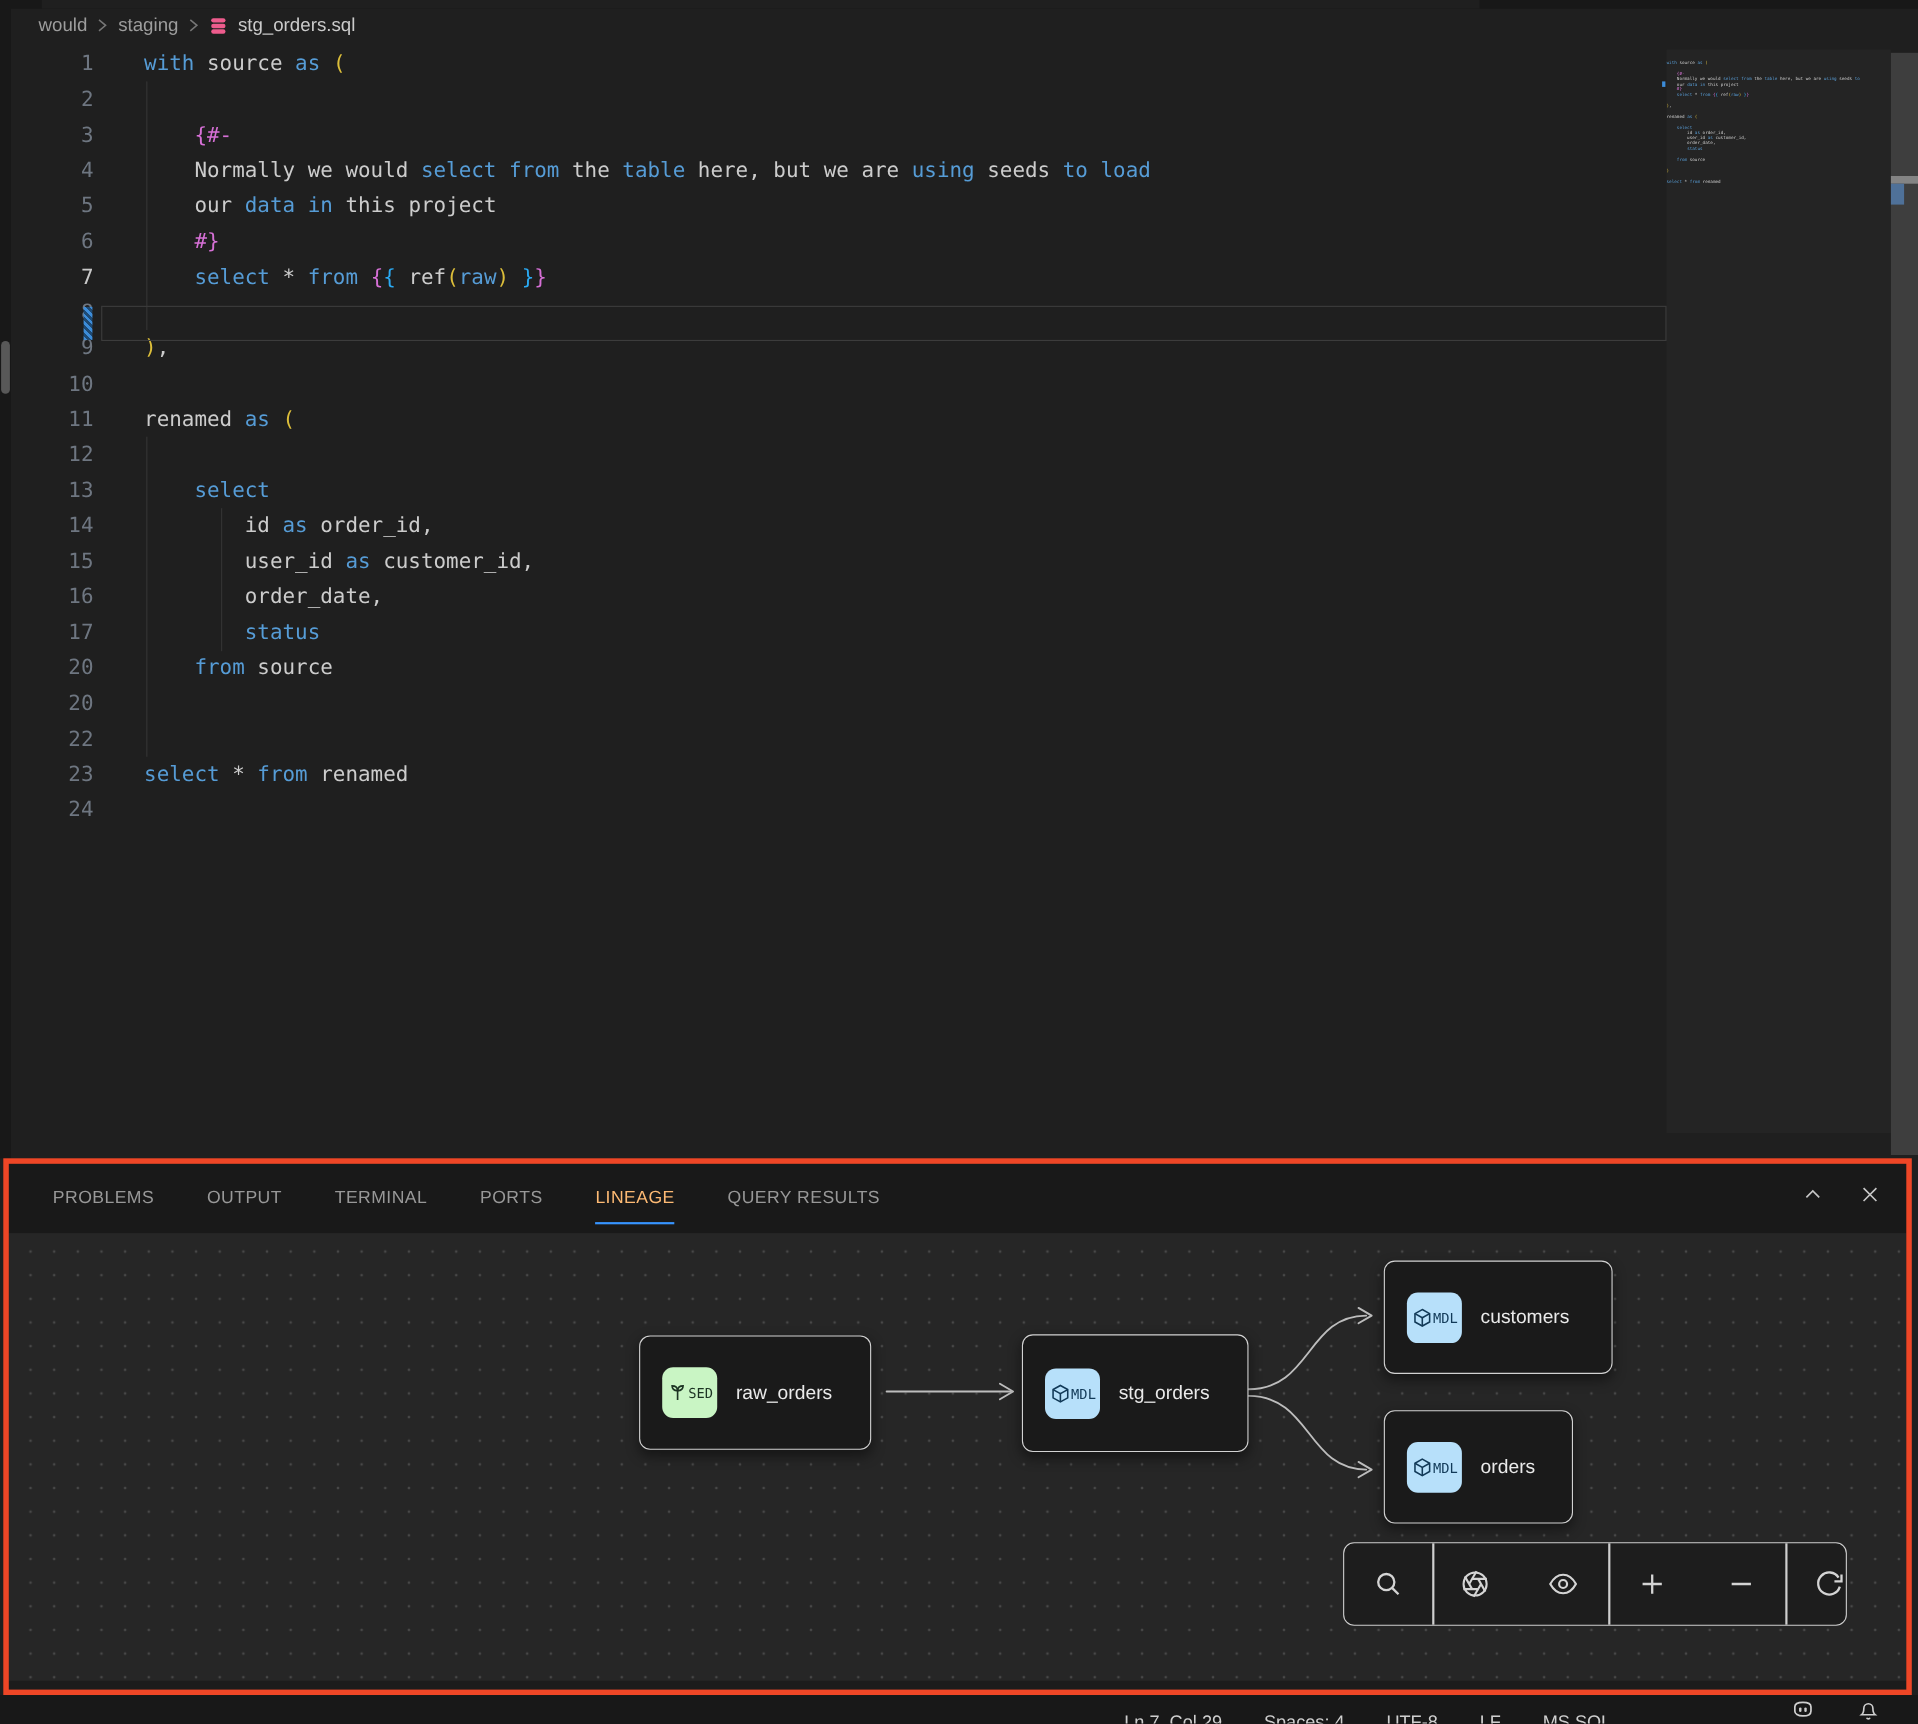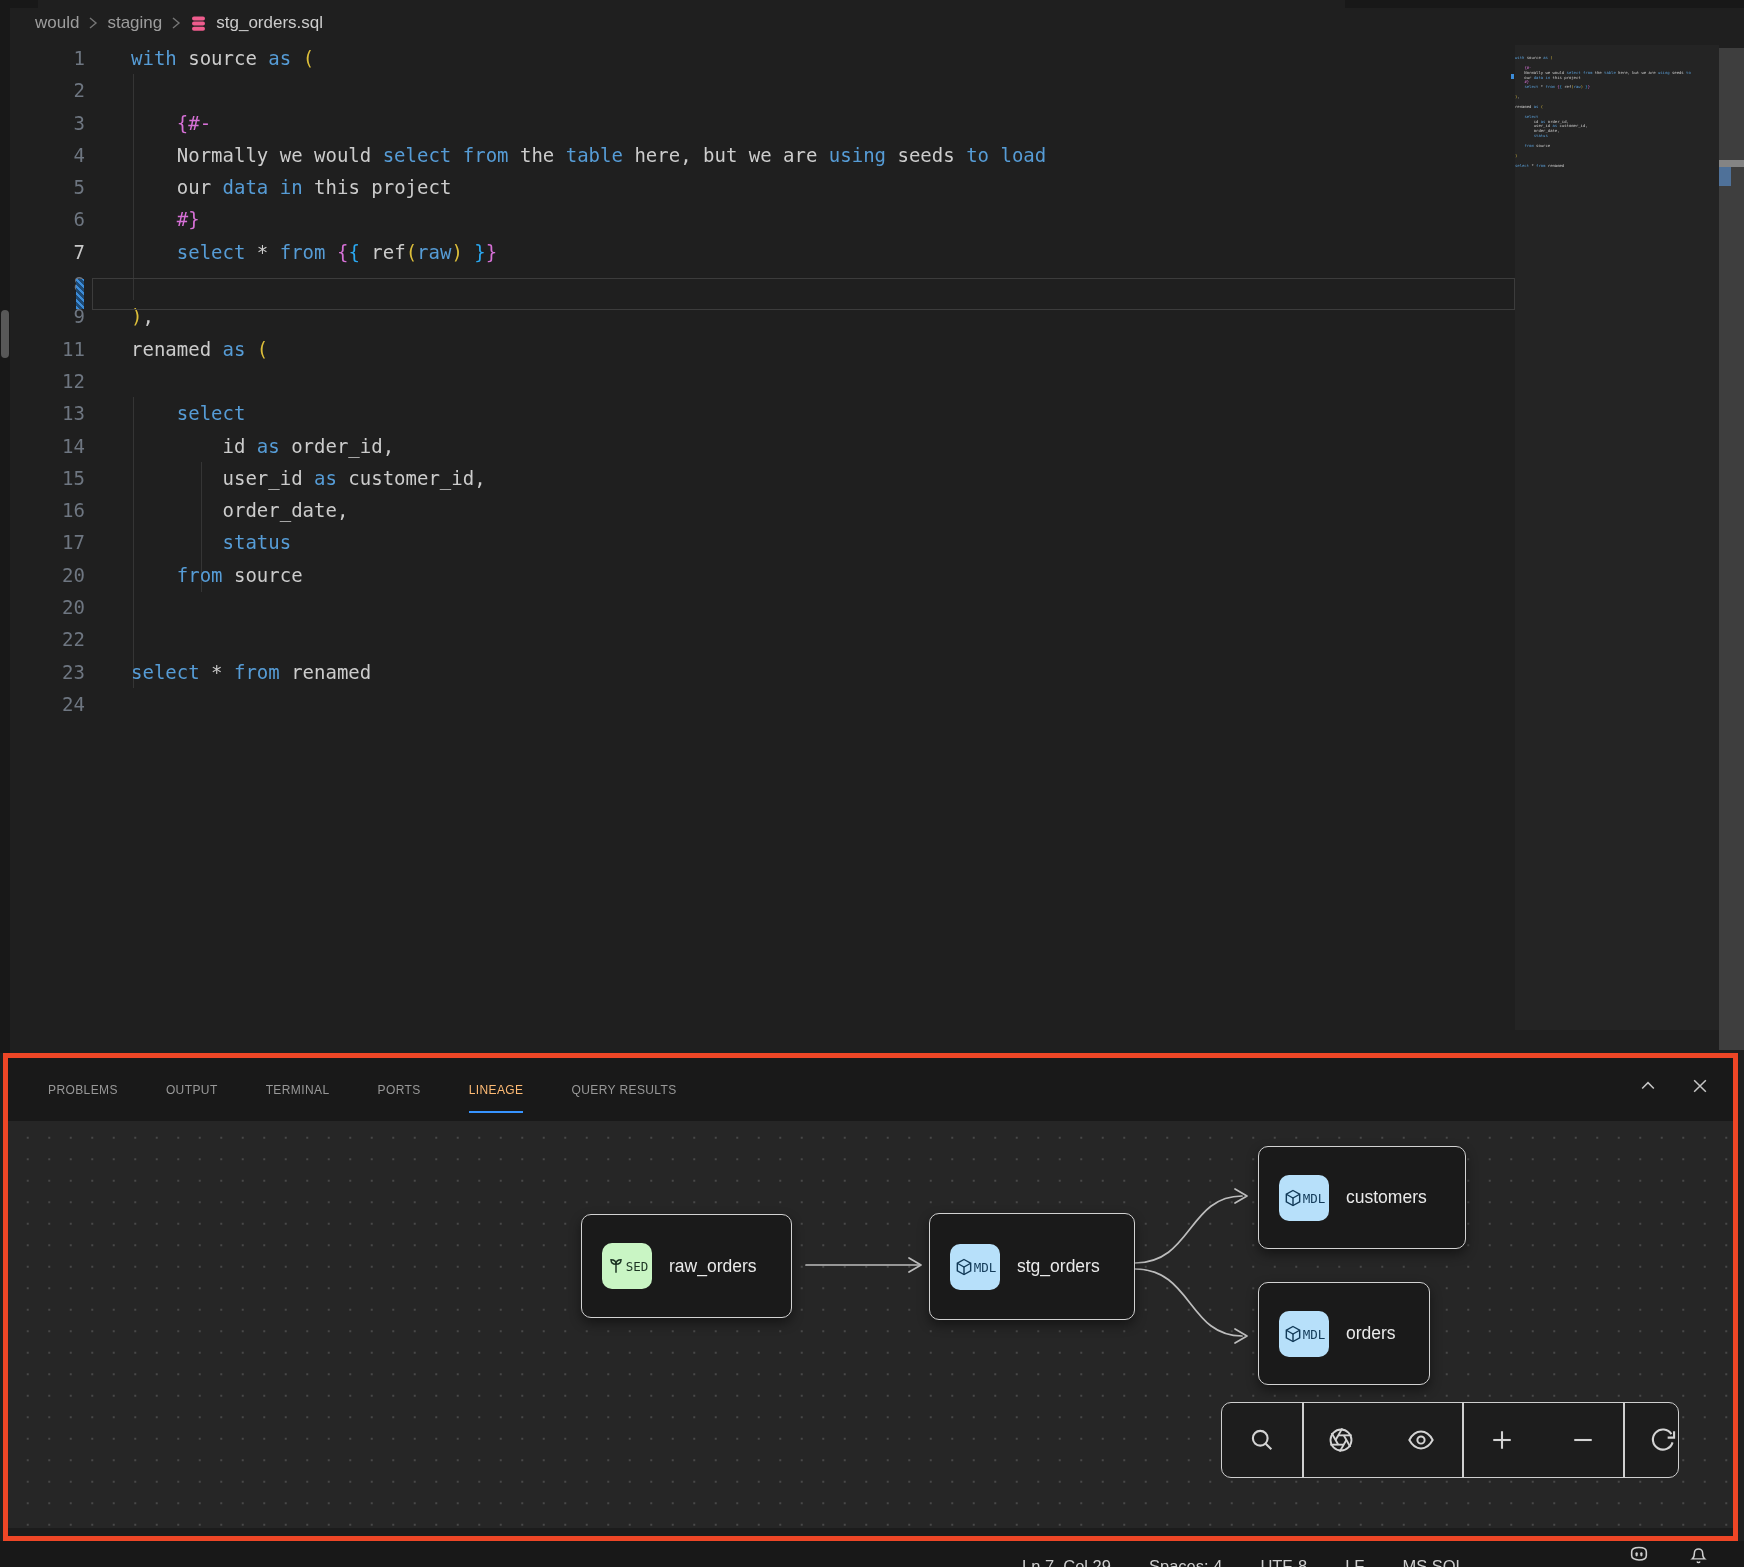--- a/index.html
+++ b/index.html
@@ -35,21 +35,21 @@
   .minimap .ln-code{position:static;font:3.9px/4.9px "DejaVu Sans Mono",monospace;}
   .minimap-marker{position:absolute;left:1511px;top:74px;width:3px;height:5px;background:#3c8cd9;}
   .minimap-overlay{position:absolute;left:1515px;top:45px;width:204px;height:985px;
                    background:rgba(255,255,255,0.025);}
   .scrollbar{position:absolute;left:1719px;top:48px;width:25px;height:1002px;background:#3e3e3e;}
   .scroll-band{position:absolute;left:0;top:112px;width:25px;height:7px;background:#848484;}
   .scroll-mod{position:absolute;left:0;top:119px;width:12px;height:19px;background:#4f7199;}
   
   .panel-tabbar{position:absolute;left:8px;top:1058px;width:1725px;height:63px;background:#191919;
                 display:flex;align-items:center;gap:48px;padding-left:40px;box-sizing:border-box;}
-  .ptab{position:relative;font-size:12px;letter-spacing:.4px;color:#989898;height:100%;
+  .ptab{position:relative;font-size:16px;letter-spacing:.4px;color:#989898;height:100%;
         display:flex;align-items:center;}
   .ptab.active{color:#fdba74;}
   .ptab.active::after{content:'';position:absolute;left:0;right:0;bottom:8px;height:2px;background:#3794ff;}
   .panel-action{position:absolute;width:28px;height:28px;display:flex;align-items:center;justify-content:center;}
   .lineage-canvas{position:absolute;left:8px;top:1121px;width:1725px;height:415px;background:#262626;
       background-image:radial-gradient(#484848 1.1px, transparent 1.5px);background-size:21.5px 21.5px;
       background-position:9px 6px;}
   .canvas-bottom{position:absolute;left:8px;top:1528px;width:1725px;height:8px;background:#1c1c1c;}
   .edges-svg{position:absolute;left:0;top:0;width:1744px;height:1567px;pointer-events:none;z-index:2;}
   .node{position:absolute;z-index:3;background:#1a1a1a;border:1.6px solid #d2d2d2;border-radius:10px;
@@ -145,20 +145,24 @@
           <span class="ln-num active">7</span>
           <span class="ln-code"><span class="tk-fg">    </span><span class="tk-kw">select</span><span class="tk-fg"> * </span><span class="tk-kw">from</span><span class="tk-fg"> </span><span class="tk-pk">{</span><span class="tk-bb">{</span><span class="tk-fg"> ref</span><span class="tk-gd">(</span><span class="tk-kw">raw</span><span class="tk-gd">)</span><span class="tk-fg"> </span><span class="tk-bb">}</span><span class="tk-pk">}</span></span>
         </div>
         <div class="code-row">
           <span class="ln-num">8</span>
           <span class="ln-code"></span>
         </div>
         <div class="code-row">
           <span class="ln-num">9</span>
           <span class="ln-code"><span class="tk-gd">)</span><span class="tk-fg">,</span></span>
+        </div>
+        <div class="code-row">
+          <span class="ln-num">10</span>
+          <span class="ln-code"></span>
         </div>
         <div class="code-row">
           <span class="ln-num">11</span>
           <span class="ln-code"><span class="tk-fg">renamed </span><span class="tk-kw">as</span><span class="tk-fg"> </span><span class="tk-gd">(</span></span>
         </div>
         <div class="code-row">
           <span class="ln-num">12</span>
           <span class="ln-code"></span>
         </div>
         <div class="code-row">

